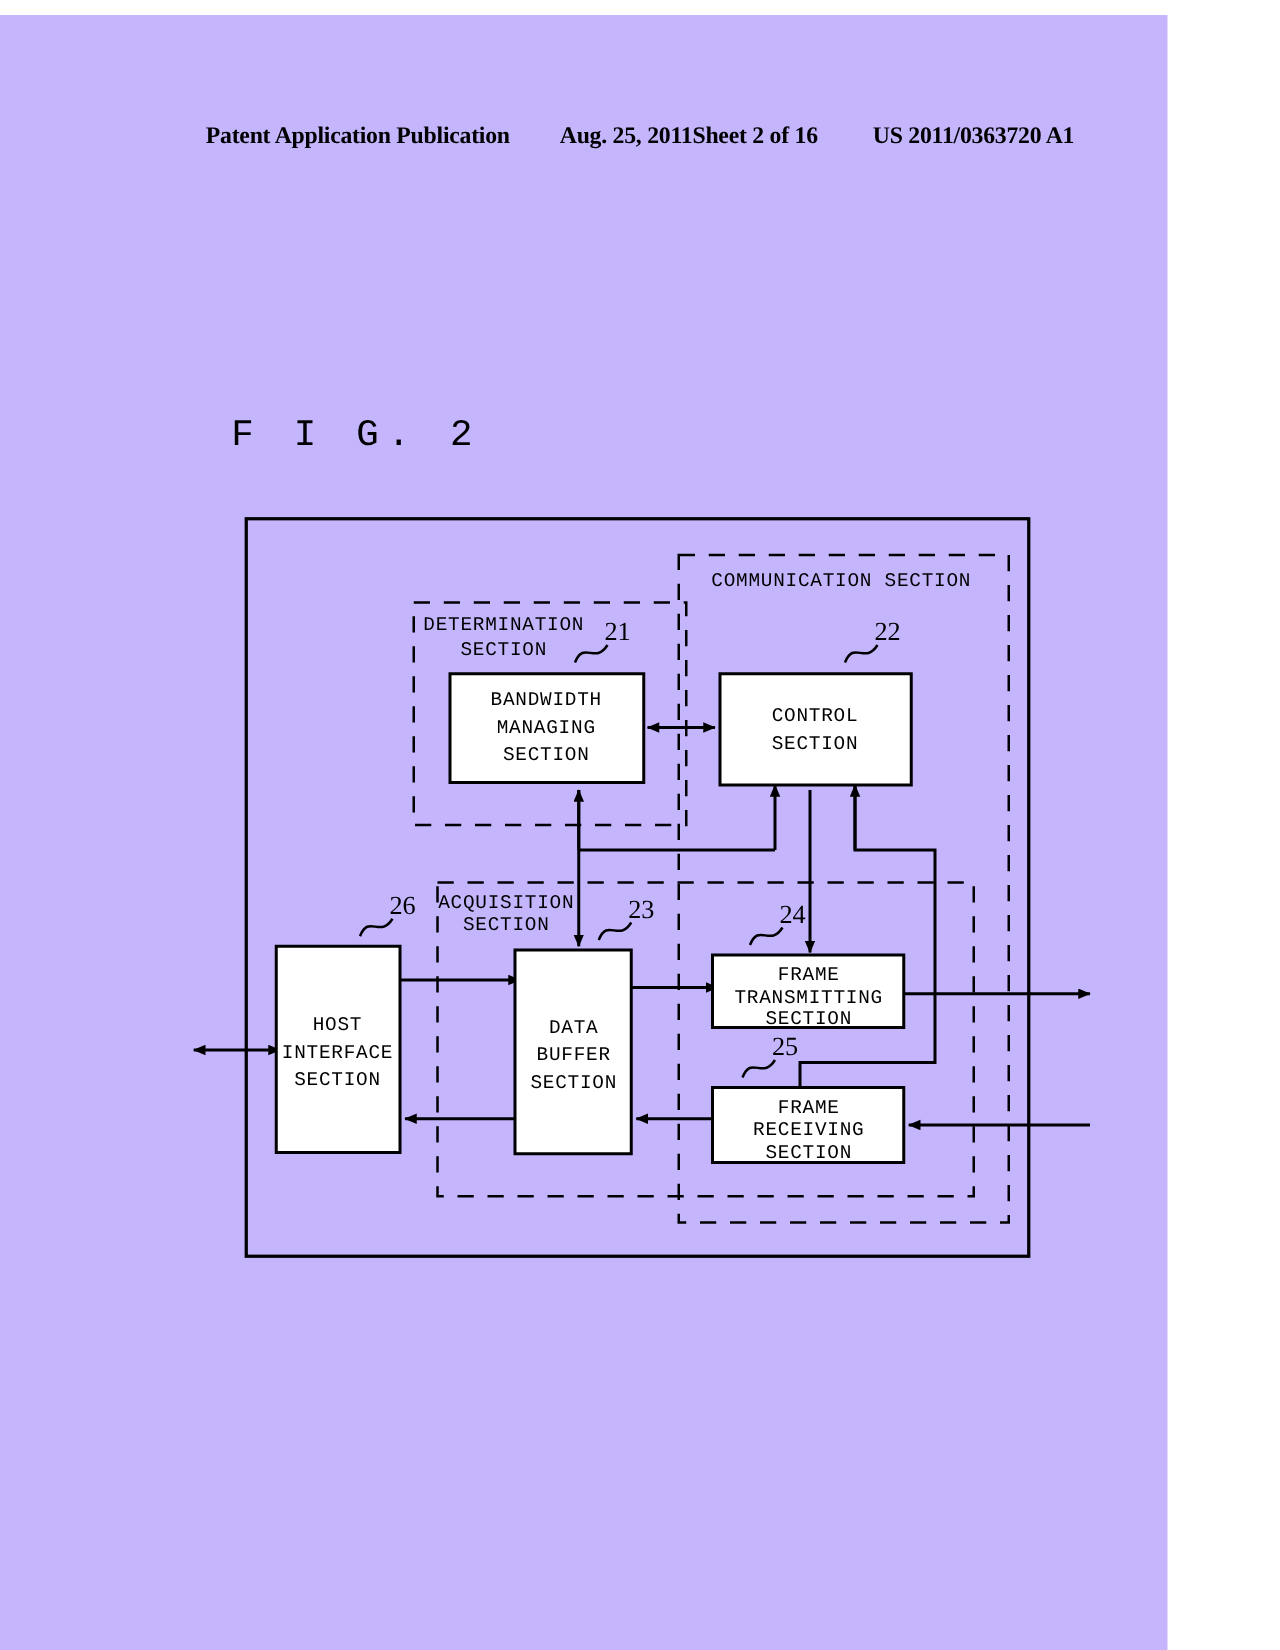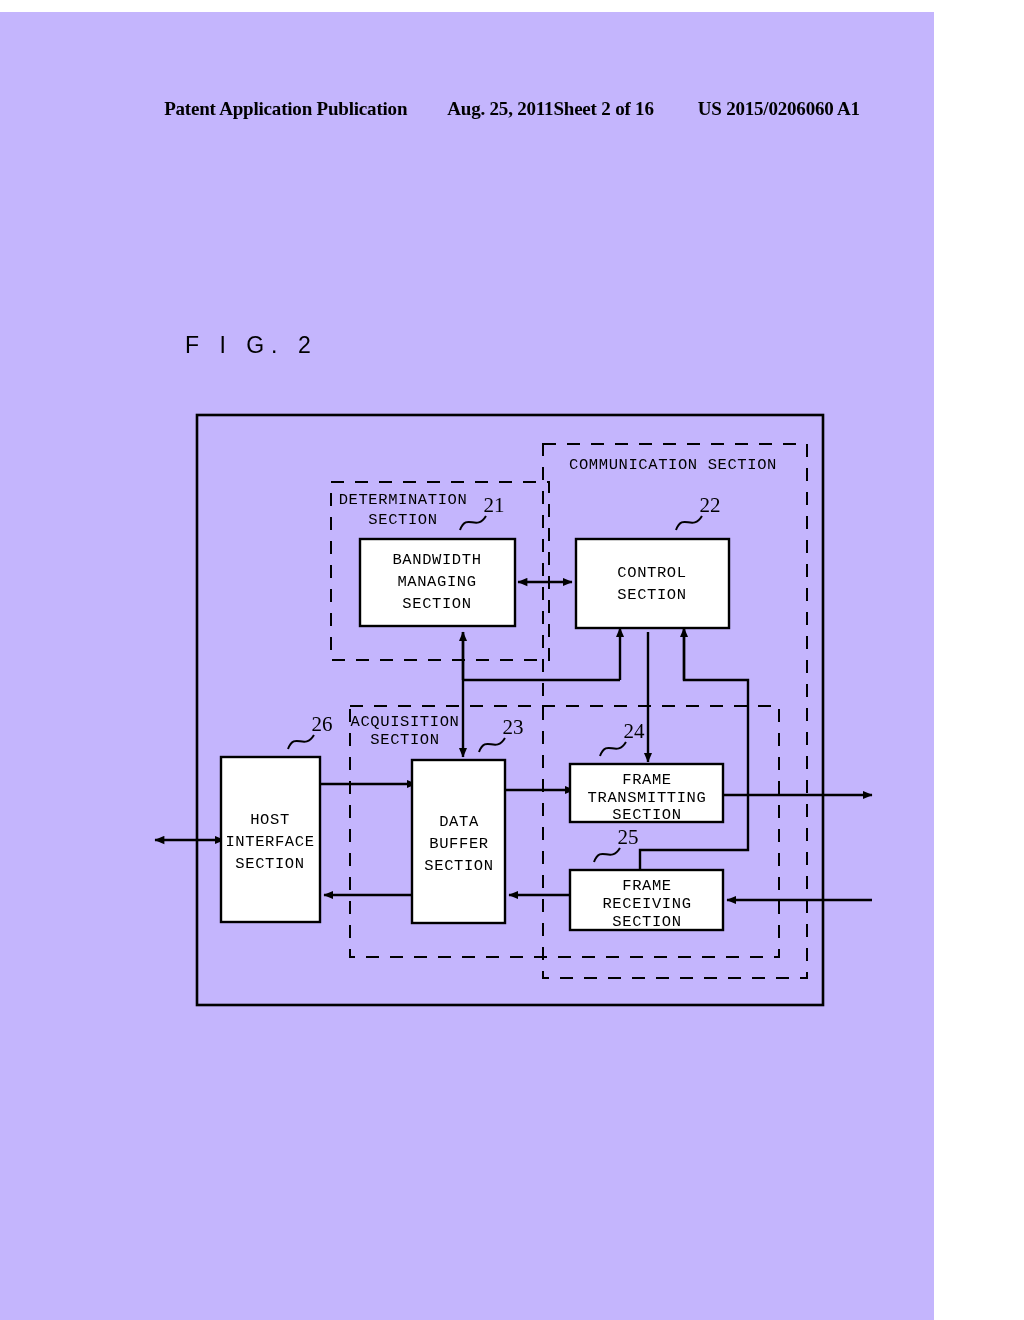--- a/index.html
+++ b/index.html
@@ -41,22 +41,22 @@
   .header .h-pub   { margin-right: 40px; }
   .header .h-date  { }
   .header .h-sheet { margin-right: 44px; }
   .header .h-num   { }
 
   
   .fig-label {
     position: absolute;
     left: 185px;
     top: 320px;
-    font-family: Liberation Sans, sans-serif;
-    font-size: 23px;
+    font-family: Liberation Mono, monospace;
+    font-size: 30px;
     letter-spacing: 7px;
     white-space: nowrap;
   }
 
   
   #diagram {
     position: absolute;
     left: 0;
     top: 0;
     width: 1024px;
@@ -111,21 +111,21 @@
 </style>
 </head>
 <body>
 
 <div id="page">
 
   <div class="header">
     <span class="h-pub">Patent Application Publication</span>
     <span class="h-date">Aug. 25, 2011</span>
     <span class="h-sheet">Sheet 2 of 16</span>
-    <span class="h-num">US 2015/0206060 A1</span>
+    <span class="h-num">US 2011/0363720 A1</span>
   </div>
 
   <div class="fig-label">F I G.  2</div>
 
   <svg id="diagram" viewBox="0 0 1024 1320">
     <defs>
       <marker id="ah" markerWidth="11" markerHeight="11" refX="9.4" refY="4.2" orient="auto" markerUnits="userSpaceOnUse">
         <path d="M0,0 L10,4.2 L0,8.4 Z" fill="#000"></path>
       </marker>
       <marker id="ahr" markerWidth="11" markerHeight="11" refX="0.6" refY="4.2" orient="auto" markerUnits="userSpaceOnUse">

